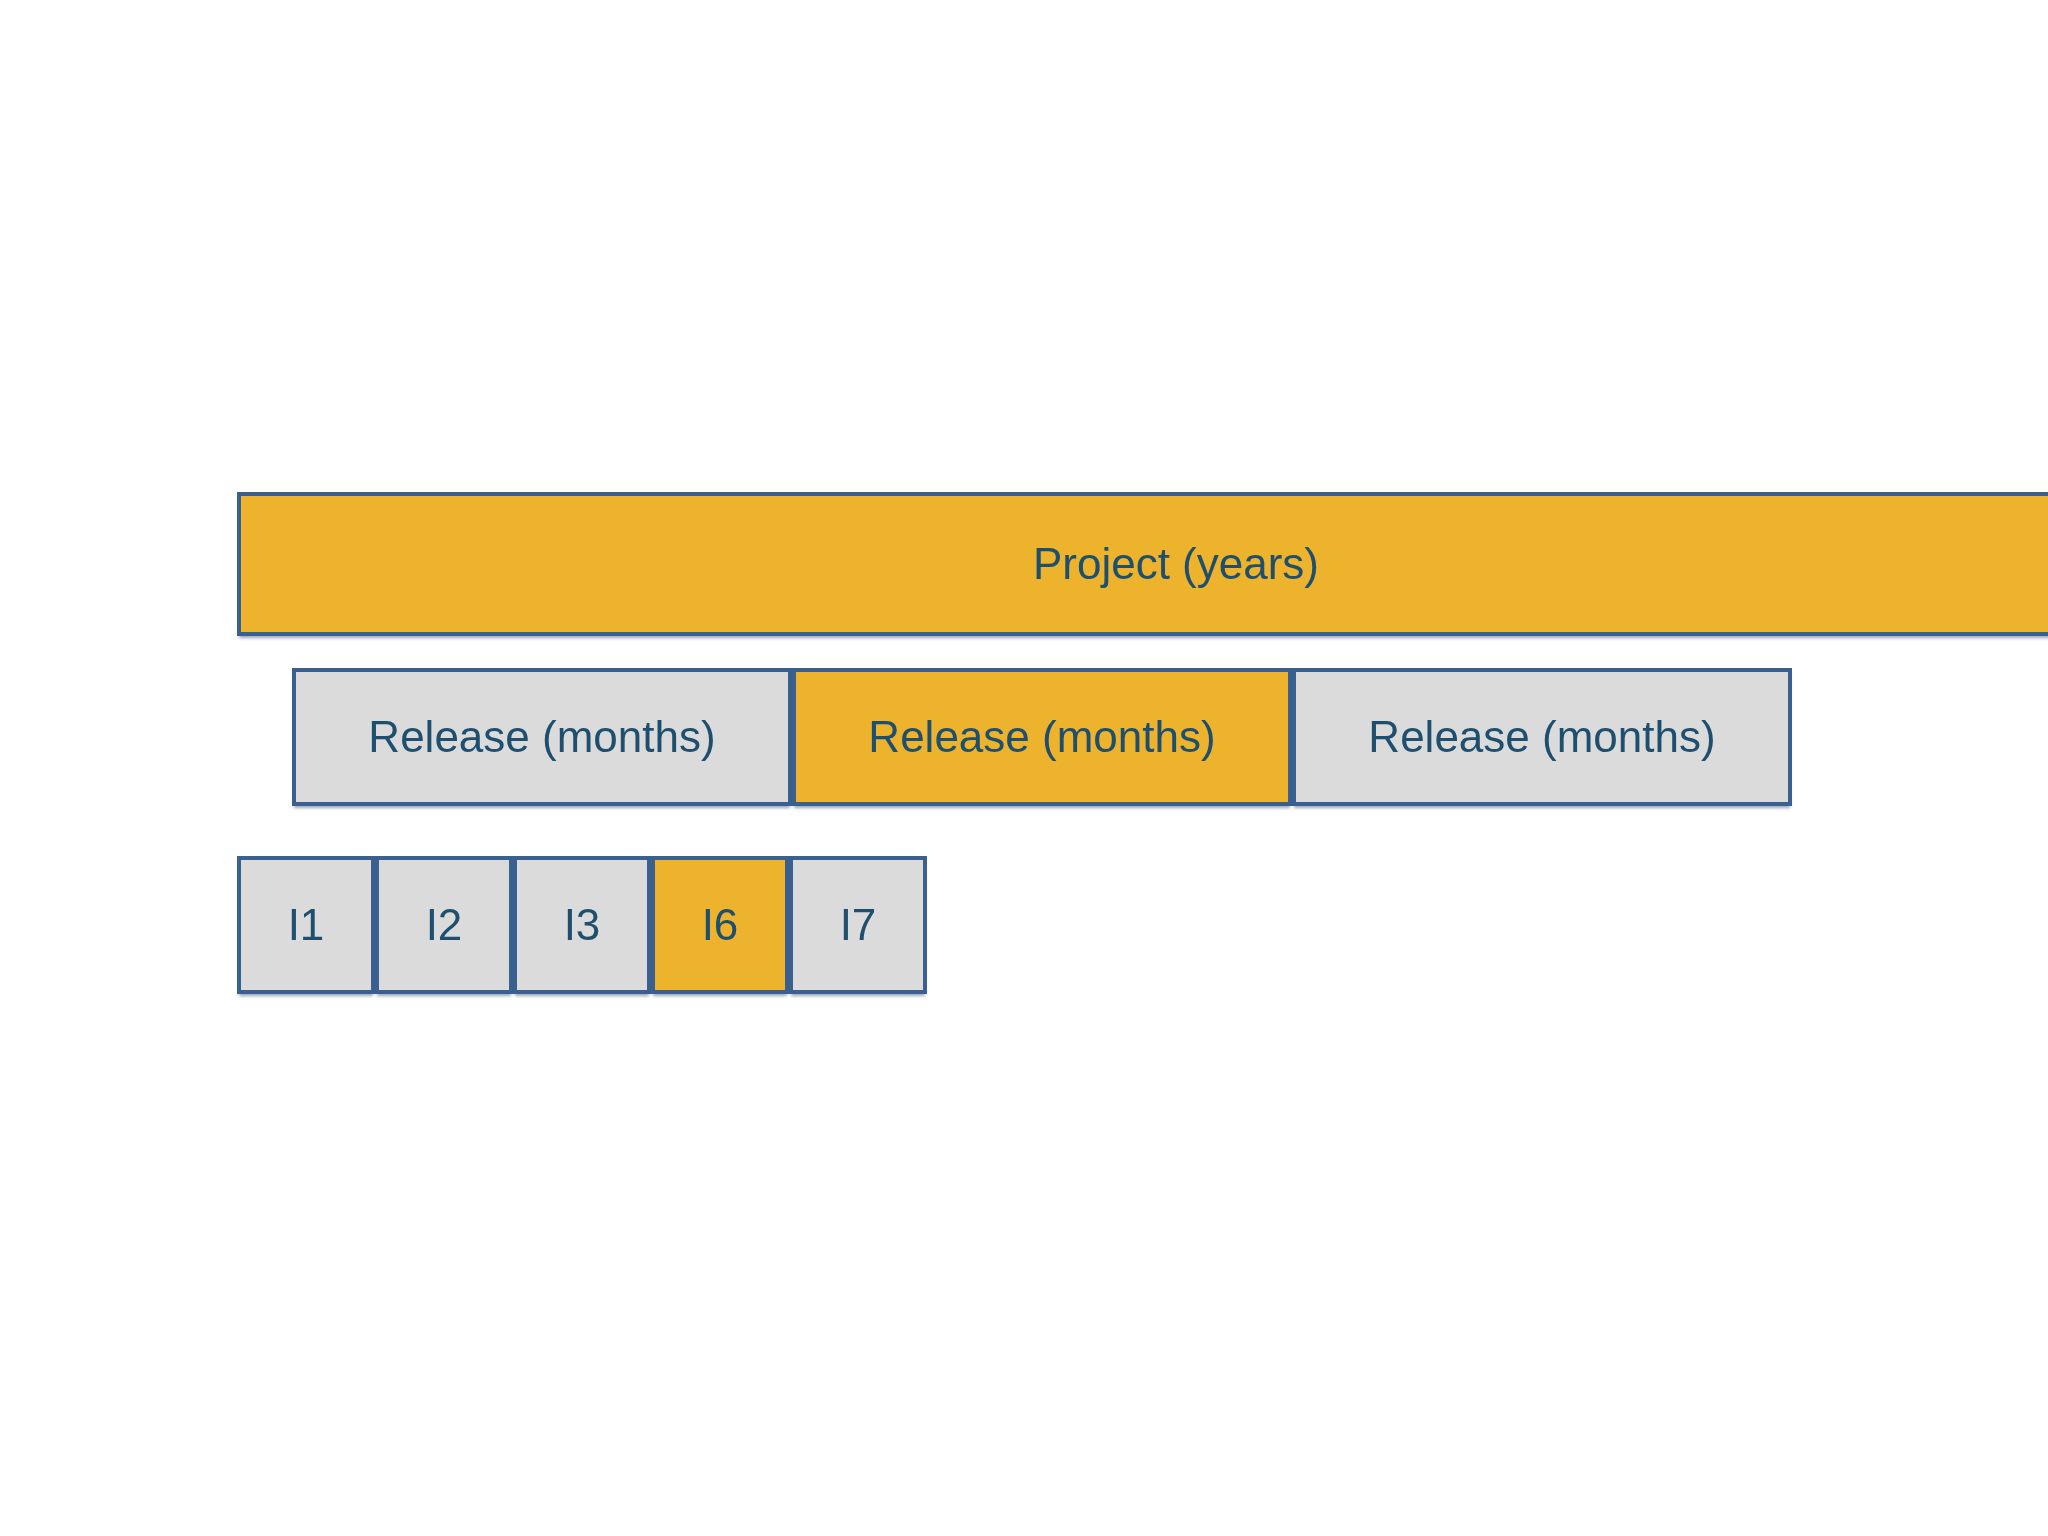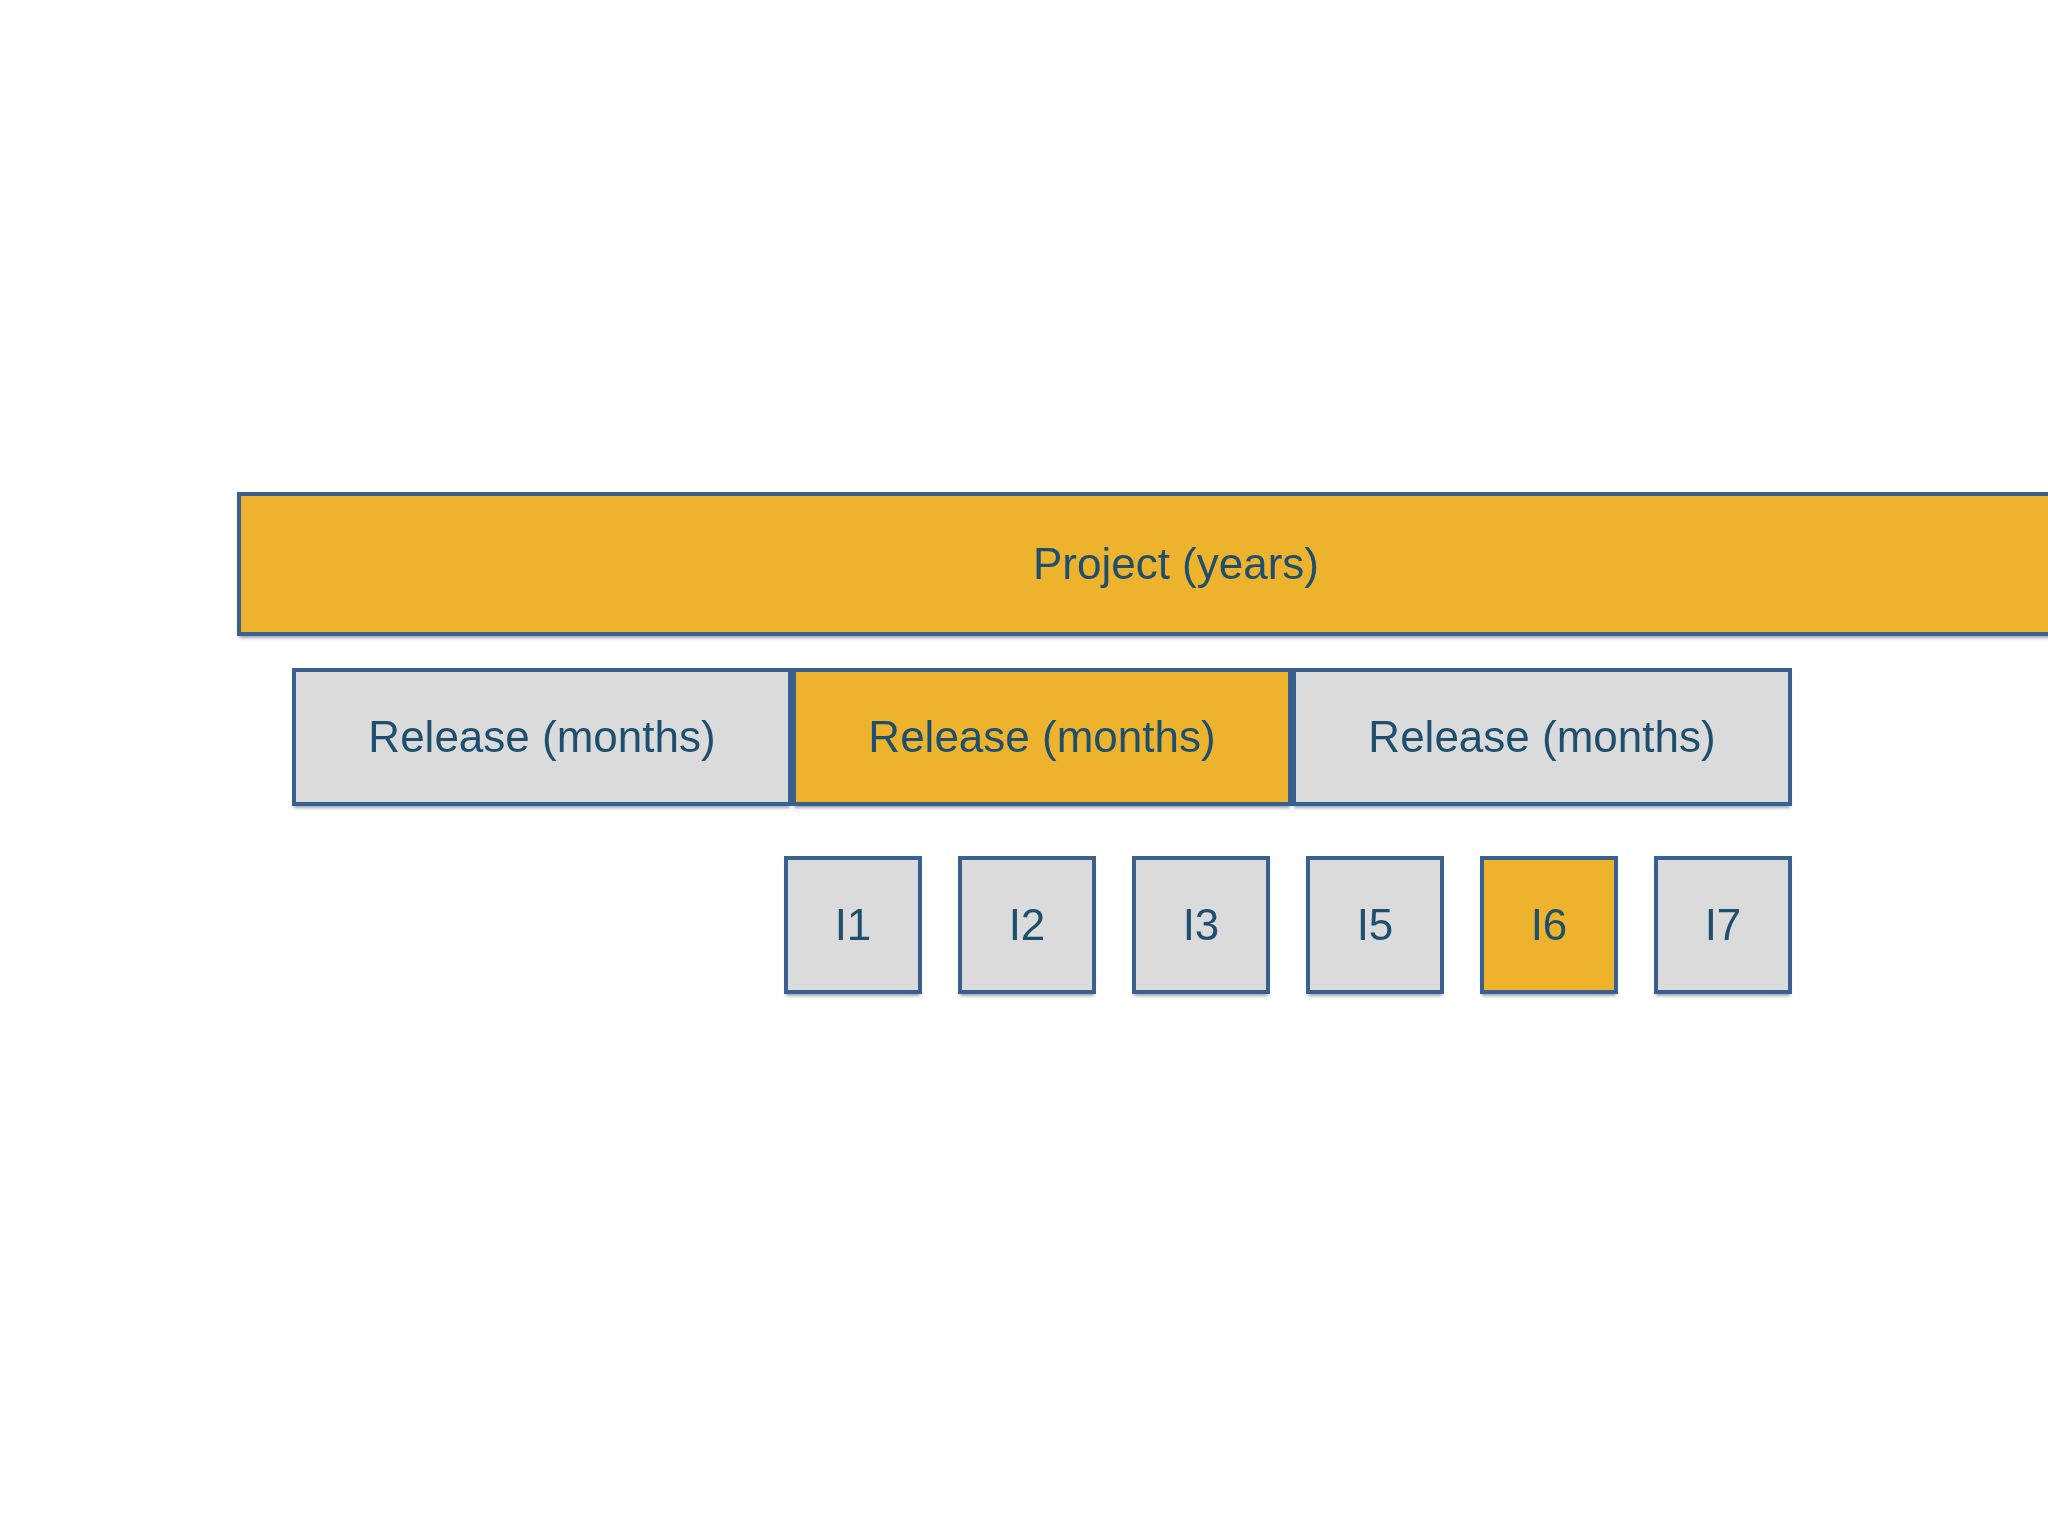--- a/index.html
+++ b/index.html
@@ -51,22 +51,21 @@
     display: flex;
     justify-content: flex-end;
     margin-bottom: 50px;
   }
   .release-box {
     width: 500px;
     height: 138px;
   }
   .iterations-row {
     display: flex;
-    justify-content: flex-end;
-    gap: 36px;
+    justify-content: flex-start;
   }
   .iteration-box {
     width: 138px;
     height: 138px;
   }
 </style>
 </head>
 <body>
 
 <div class="canvas">
@@ -91,23 +90,20 @@
     <div class="iterations-row">
       <div class="box iteration-box neutral">
         <span>I1</span>
       </div>
       <div class="box iteration-box neutral">
         <span>I2</span>
       </div>
       <div class="box iteration-box neutral">
         <span>I3</span>
       </div>
-      <div class="box iteration-box neutral">
-        <span>I5</span>
-      </div>
       <div class="box iteration-box highlight">
         <span>I6</span>
       </div>
       <div class="box iteration-box neutral">
         <span>I7</span>
       </div>
     </div>
 
   </div>
 </div>

